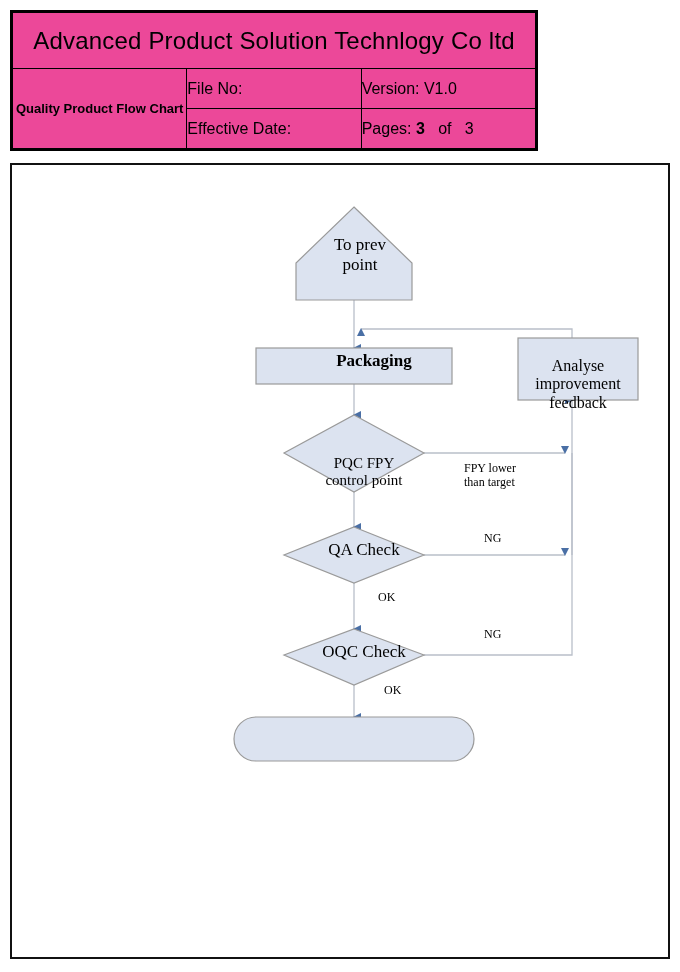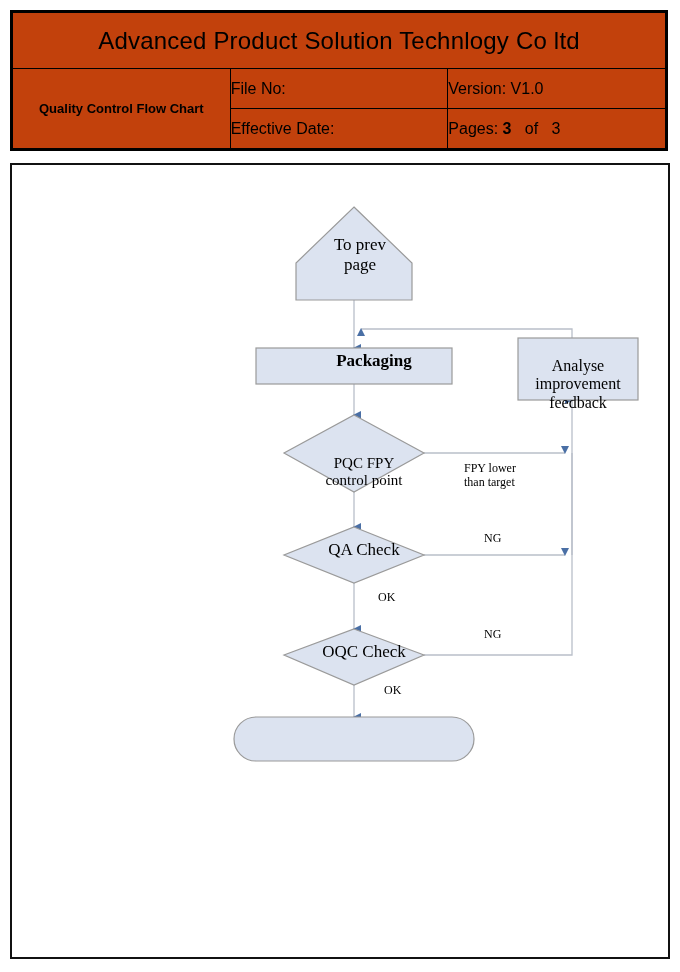--- a/index.html
+++ b/index.html
@@ -15,24 +15,24 @@
     position: relative;
     font-family: "Liberation Sans", sans-serif;
     overflow: hidden;
   }
 
   
   .doc-header {
     position: absolute;
     left: 10px;
     top: 10px;
-    width: 658px;
+    width: 528px;
     border: 2px solid #000;
     border-collapse: collapse;
-    background: #c2410c;
+    background: #ec4899;
   }
   .doc-header table {
     width: 100%;
     border-collapse: collapse;
     table-layout: fixed;
   }
   .doc-header td {
     border: 1px solid #000;
     padding: 0;
   }
@@ -128,21 +128,21 @@
 </head>
 <body>
 
 <div class="doc-header">
   <table>
     <tbody>
         <tr>
       <td class="title-cell" colspan="3">Advanced Product Solution Technlogy Co ltd</td>
     </tr>
     <tr>
-      <td class="label-cell" rowspan="2">Quality Control Flow Chart</td>
+      <td class="label-cell" rowspan="2">Quality Product Flow Chart</td>
       <td class="field-cell">File No:</td>
       <td class="version-cell">Version: V1.0</td>
     </tr>
     <tr>
       <td class="field-cell">Effective Date:</td>
       <td class="version-cell">
         <span class="pages-line">Pages:</span><span class="pages-line"> </span><span class="pages-num">3</span><span class="pages-line">   </span><span>of</span><span class="pages-line">   </span><span>3</span>
       </td>
     </tr>
   </tbody>
@@ -200,21 +200,21 @@
 
       <polygon points="342,362 412,390 342,418 272,390" fill="#dce3f0" stroke="#9a9a9a" stroke-width="1.2"></polygon>
 
       <polygon points="342,464 412,490 342,520 272,490" fill="#dce3f0" stroke="#9a9a9a" stroke-width="1.2"></polygon>
 
       <rect x="222" y="552" width="240" height="44" rx="22" ry="22" fill="#dce3f0" stroke="#9a9a9a" stroke-width="1.2"></rect>
     </svg>
   </div>
 
   <div class="node-text n-prev" style="white-space: pre-line;">To prev
-page</div>
+point</div>
 
   <div class="node-text n-packaging">Packaging</div>
 
   <div class="node-text n-pqc" style="white-space: pre-line; margin-top: 22px;">PQC  FPY
 control point</div>
 
   <div class="node-text n-analyse" style="white-space: pre-line;">Analyse
 improvement
 feedback</div>
 

